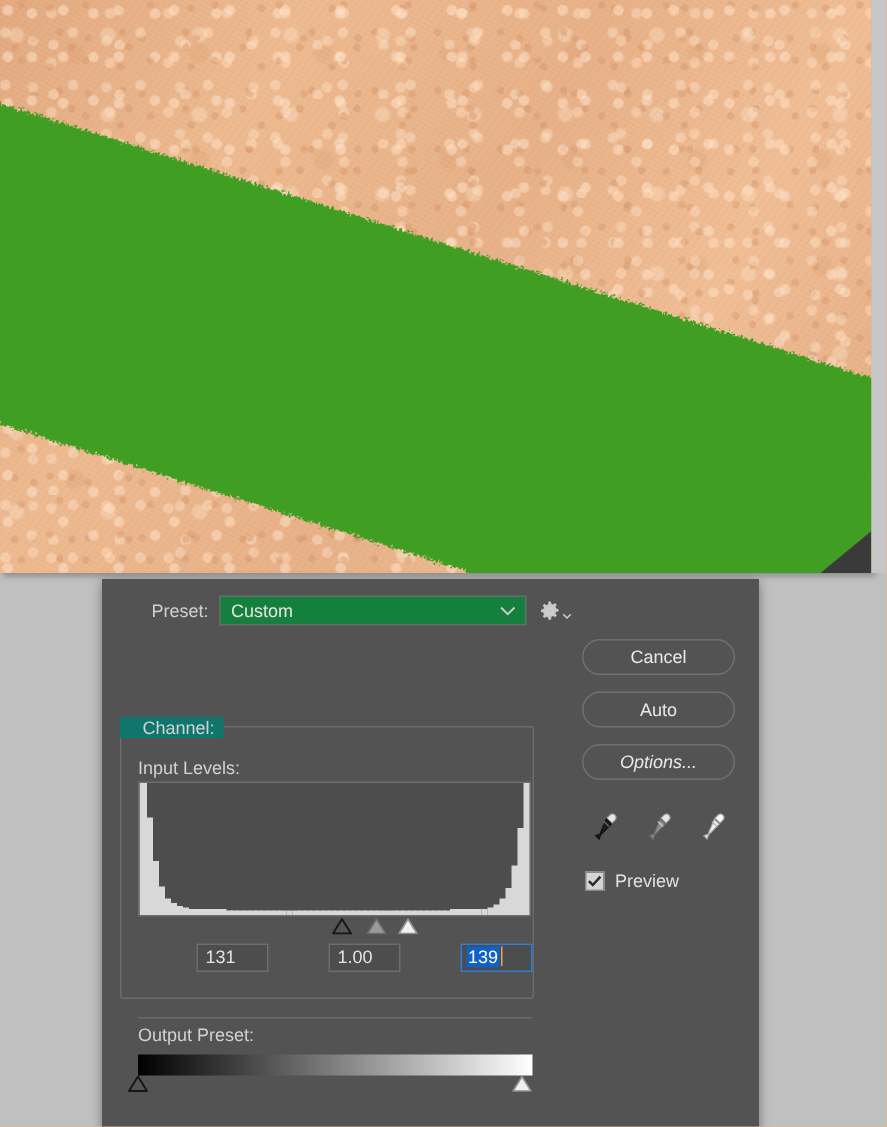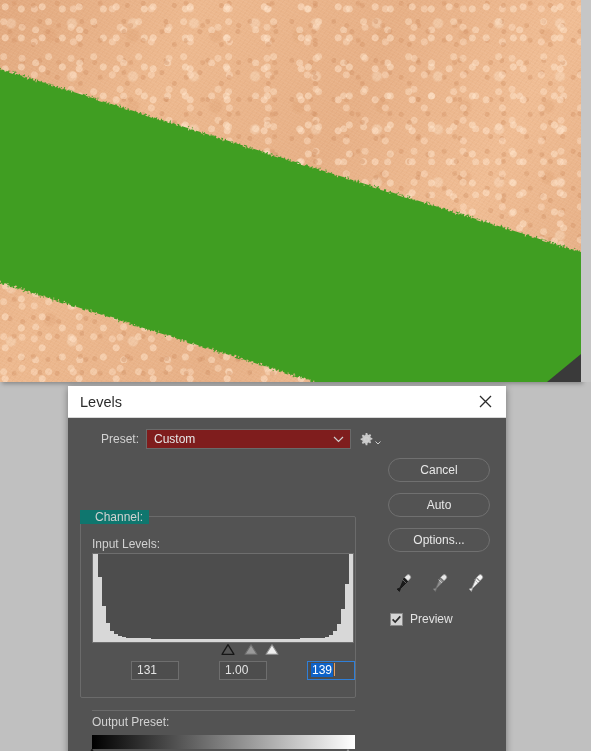--- a/index.html
+++ b/index.html
@@ -152,21 +152,21 @@
   #preset-label {
     width: 66px;
     text-align: right;
     padding-right: 7px;
     color: #d2d2d2;
     font-size: 12px;
     box-sizing: border-box;
   }
   .combo {
     position: relative;
-    background: #7f1d1d;
+    background: #15803d;
     border: 1px solid #6a6a6a;
     height: 20px;
     display: flex;
     align-items: center;
     padding: 0 20px 0 7px;
     color: #e6e6e6;
     font-size: 12px;
     box-sizing: border-box;
     cursor: pointer;
   }
@@ -343,21 +343,21 @@
     font-size: 12px;
     display: flex;
     align-items: center;
     justify-content: center;
     margin-bottom: 11px;
     cursor: pointer;
     box-sizing: border-box;
   }
   .pbtn.secondary { border-color: #707070; }
   #auto-button { margin-top: 9px; }
-  #options-button { margin-top: 9px; }
+  #options-button { margin-top: 9px; font-style: italic; }
 
   #eyedroppers {
     display: flex;
     gap: 10px;
     margin-top: 18px;
     margin-left: 2px;
   }
   .dropper {
     width: 26px; height: 26px;
     cursor: pointer;
@@ -399,28 +399,20 @@
   <div id="skin-layer"></div>
   <div id="skin-noise"></div>
   <div id="green-band"></div>
   <div id="corner-dark"></div>
 </div>
 <div id="canvas-shadow"></div>
 <div id="right-strip"></div>
 
 <div id="levels-dialog">
 
-  <div id="title-bar">
-    <span id="dialog-title">Levels</span>
-    <span id="close-button">
-      <svg width="13" height="13" viewBox="0 0 13 13">
-          <path d="M1 1 L12 12 M12 1 L1 12" stroke="#2b2b2b" stroke-width="1.3" fill="none"></path>
-        </svg>
-    </span>
-  </div>
 
   <div id="dialog-body">
 
     <div id="preset-row">
       <span id="preset-label">Preset:</span>
       <div id="preset-combo" class="combo">
         <span>Custom</span>
         <span class="chev">
           <svg width="11" height="7" viewBox="0 0 11 7">
               <path d="M1 1 L5.5 5.5 L10 1" stroke="#cfcfcf" stroke-width="1.2" fill="none"></path>

